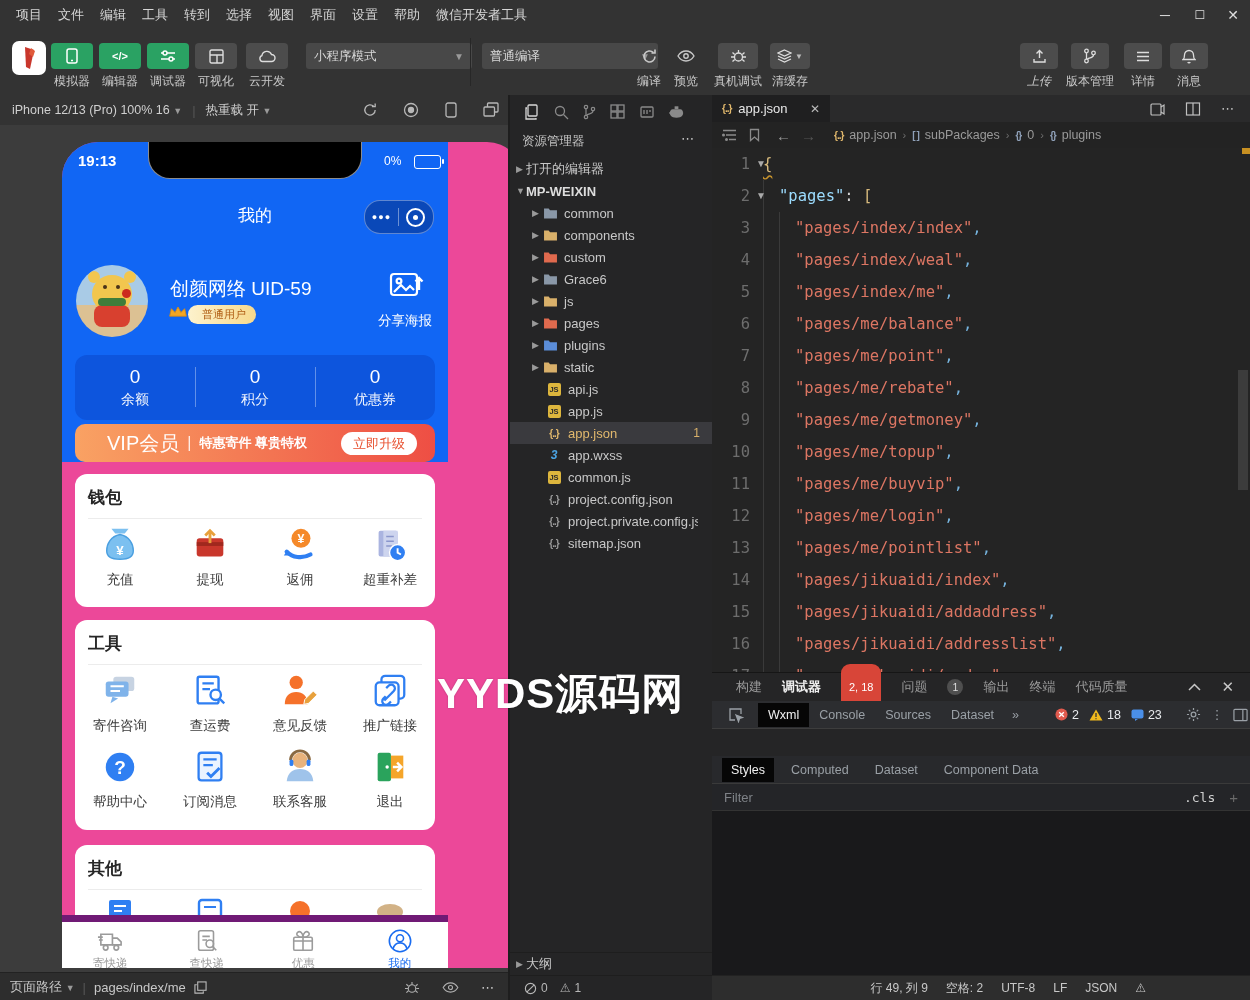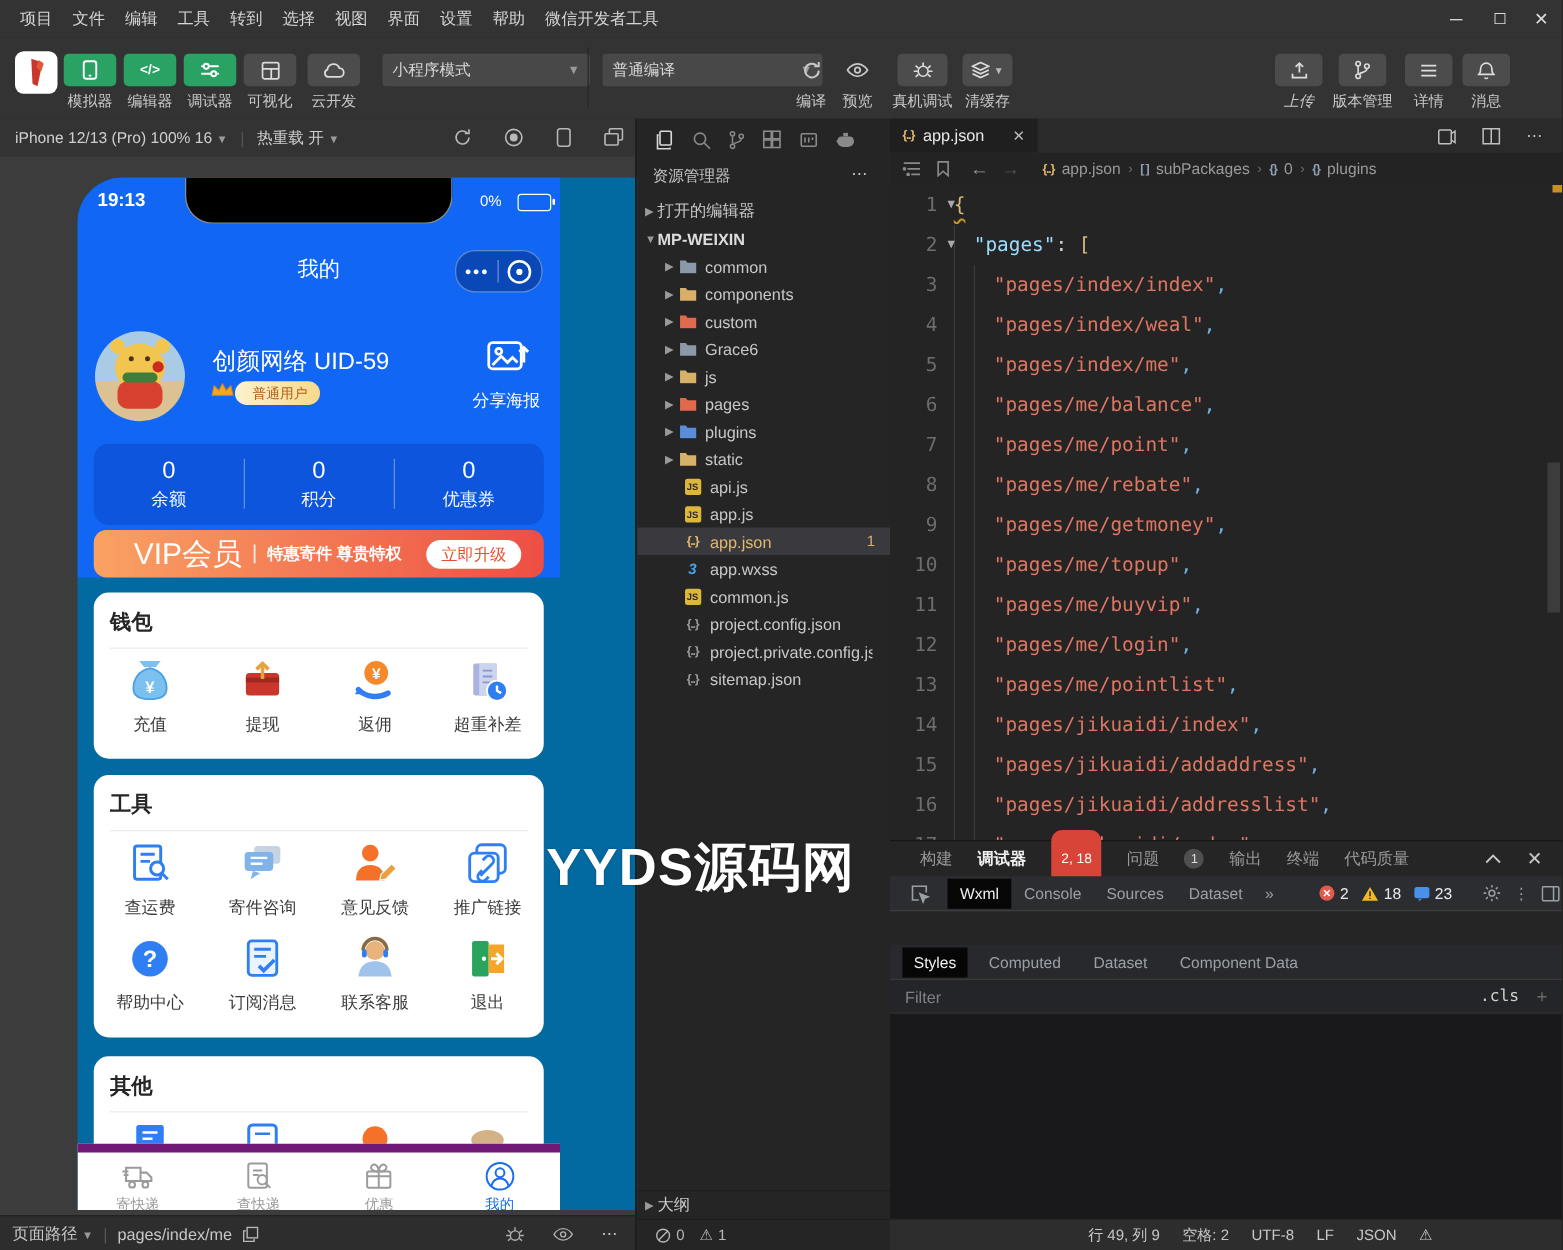--- a/index.html
+++ b/index.html
@@ -24,21 +24,21 @@
   .green{background:#2aa263;}
   .gray{background:#4c4c4c;}
   .drop{top:13px;height:26px;background:#484848;border-radius:3px;display:flex;align-items:center;padding:0 8px;color:#d8d8d8;font-size:12.5px;}
   .drop .caret{margin-left:auto;color:#9a9a9a;font-size:10px;}
   .icon-only{top:13px;width:30px;height:26px;display:flex;align-items:center;justify-content:center;color:#c8c8c8;}
   
   .simbar{left:0;top:95px;width:508px;height:30px;background:#333;border-bottom:1px solid #2a2a2a;}
   .simbar .itm{color:#cfcfcf;font-size:12.5px;}
   
   .simarea{left:0;top:125px;width:508px;height:847px;background:#3c3c3c;}
-  .phone{left:62px;top:142px;width:461px;height:826px;background:#0369a1;border-radius:36px 36px 0 0;overflow:hidden;padding-left:19px;}
+  .phone{left:62px;top:142px;width:461px;height:826px;background:#ec4899;border-radius:36px 36px 0 0;overflow:hidden;}
   .bluezone{left:0;top:0;width:386px;height:320px;}
   .notch{left:86px;top:0;width:212px;height:36px;background:#000;border-radius:0 0 22px 22px;border:1px solid rgba(255,255,255,.55);border-top:none;}
   .ptime{left:16px;top:10px;color:#fff;font-size:15px;font-weight:bold;}
   .pbat-label{left:322px;top:12px;color:#fff;font-size:12px;}
   .pbat{left:352px;top:13px;width:25px;height:12px;border:1.5px solid #fff;border-radius:3px;}
   .pbat:after{content:"";position:absolute;right:-4px;top:3px;width:2px;height:5px;background:#fff;border-radius:1px;}
   .pnav-title{left:0;top:62px;width:386px;text-align:center;color:#fff;font-size:17px;}
   .capsule{left:302px;top:58px;width:68px;height:32px;border-radius:16px;background:rgba(6,48,135,.55);border:1px solid rgba(255,255,255,.35);display:flex;align-items:center;}
   .cap-dots{width:33px;text-align:center;color:#fff;font-size:9px;letter-spacing:1px;}
   .cap-div{width:1px;height:18px;background:rgba(255,255,255,.4);}
@@ -48,21 +48,21 @@
   .avatar{left:14px;top:123px;width:72px;height:72px;border-radius:50%;overflow:hidden;background:linear-gradient(180deg,#a9cbe6 0 55%,#dcc193 55% 100%);}
   .uname{left:108px;top:134px;color:#fff;font-size:19px;}
   .badge-pill{left:126px;top:163px;height:19px;padding:0 10px 0 14px;border-radius:10px;background:linear-gradient(90deg,#fdf2cd,#f7d98c);color:#b05e14;font-size:11px;display:flex;align-items:center;}
   .share-lbl{left:308px;top:170px;width:70px;text-align:center;color:#fff;font-size:13.5px;}
   .stats{left:13px;top:213px;width:360px;height:65px;background:#0d55dd;border-radius:12px;display:flex;}
   .stat{flex:1;text-align:center;padding-top:11px;position:relative;}
   .stat .v{color:#fff;font-size:19px;}
   .stat .l{color:rgba(255,255,255,.95);font-size:14px;margin-top:3px;}
   .stat+.stat:before{content:"";position:absolute;left:0;top:12px;width:1px;height:40px;background:rgba(255,255,255,.35);}
   .vip{left:13px;top:282px;width:360px;height:38px;border-radius:10px;background:linear-gradient(90deg,#f9a263,#ee4e44);display:flex;align-items:center;}
-  .vip-t{color:#fff;font-size:24px;margin-left:32px;text-align:right;}
+  .vip-t{color:#fff;font-size:20px;margin-left:32px;text-align:right;}
   .vip-d{color:rgba(255,255,255,.85);margin:0 8px;font-size:16px;}
   .vip-s{color:#fff;font-size:13px;font-weight:bold;}
   .vip-btn{position:absolute;right:18px;top:8px;height:23px;padding:0 12px;background:#fff;border-radius:12px;color:#e8502f;font-size:13px;display:flex;align-items:center;}
   .card{left:13px;width:360px;background:#fff;border-radius:12px;}
   .card-t{position:absolute;left:13px;top:12px;color:#262626;font-size:17px;font-weight:bold;}
   .card-div{position:absolute;left:13px;right:13px;top:44px;height:1px;background:#ececec;}
   .grid{position:absolute;left:0;top:52px;width:360px;display:flex;}
   .gitem{width:90px;text-align:center;}
   .gitem svg{margin:0 auto;}
   .glbl{margin-top:7px;color:#3a3a3a;font-size:13.5px;}
@@ -441,36 +441,36 @@
             <div class="glbl">超重补差</div>
           </div>
         </div>
       </div>
 
       <div class="a card" style="top:478px;height:210px;">
         <div class="card-t">工具</div>
         <div class="card-div"></div>
         <div class="grid">
           <div class="gitem">
+            <span><svg width="38" height="38" viewBox="0 0 40 40">
+                  <rect x="13" y="5" width="22" height="15" rx="3" fill="#c7d3e2"></rect>
+                  <rect x="5" y="10" width="24" height="16" rx="3" fill="#7fb3ea"></rect>
+                  <path d="M12 26l-2 7 8-5z" fill="#7fb3ea"></path>
+                  <path d="M10 15h14M10 20h10" stroke="#fff" stroke-width="2"></path>
+                </svg></span>
+            <div class="glbl">寄件咨询</div>
+          </div>
+          <div class="gitem">
             <span><svg width="38" height="38" viewBox="0 0 40 40" fill="none" stroke="#2f7ff2" stroke-width="2.5">
                   <rect x="7" y="5" width="22" height="28" rx="2"></rect>
                   <path d="M12 12h12M12 18h8"></path>
                   <circle cx="26" cy="24" r="5.5" fill="#fff"></circle>
                   <path d="M30 28l5 5"></path>
                 </svg></span>
             <div class="glbl">查运费</div>
-          </div>
-          <div class="gitem">
-            <span><svg width="38" height="38" viewBox="0 0 40 40">
-                  <rect x="13" y="5" width="22" height="15" rx="3" fill="#c7d3e2"></rect>
-                  <rect x="5" y="10" width="24" height="16" rx="3" fill="#7fb3ea"></rect>
-                  <path d="M12 26l-2 7 8-5z" fill="#7fb3ea"></path>
-                  <path d="M10 15h14M10 20h10" stroke="#fff" stroke-width="2"></path>
-                </svg></span>
-            <div class="glbl">寄件咨询</div>
           </div>
           <div class="gitem">
             <span><svg width="38" height="38" viewBox="0 0 40 40">
                   <circle cx="16" cy="11" r="7" fill="#f5712a"></circle>
                   <path d="M4 34c0-9 5-13 12-13s12 4 12 13z" fill="#f5712a"></path>
                   <path d="M25 29l9-9 4 4-9 9-5 1z" fill="#e8a13c" stroke="#fff" stroke-width="1"></path>
                 </svg></span>
             <div class="glbl">意见反馈</div>
           </div>
           <div class="gitem">

